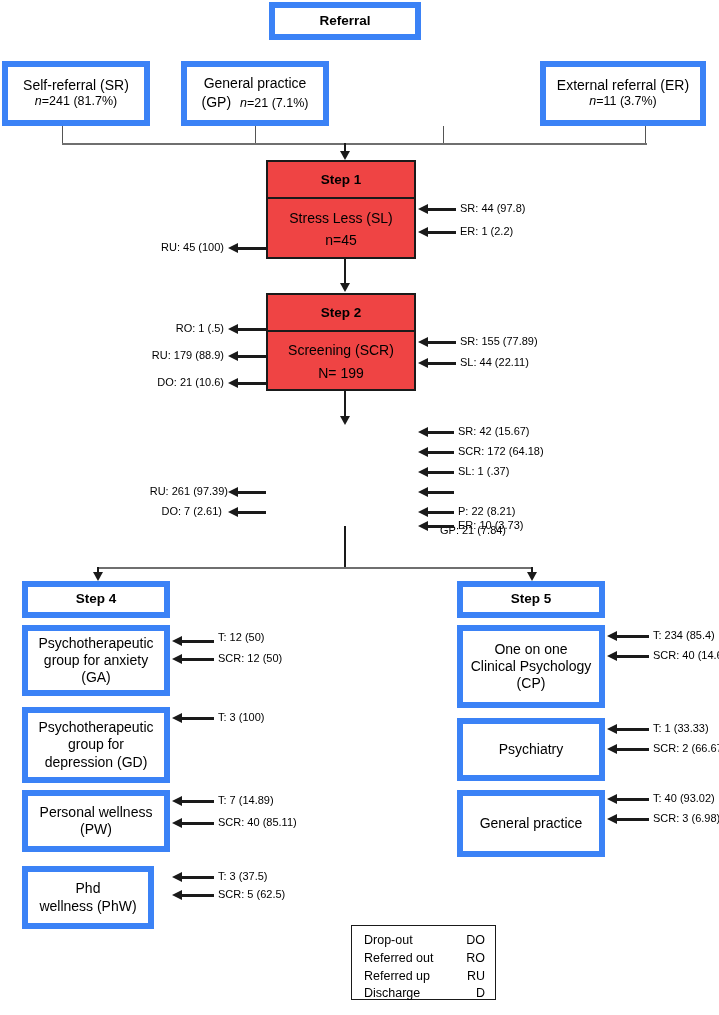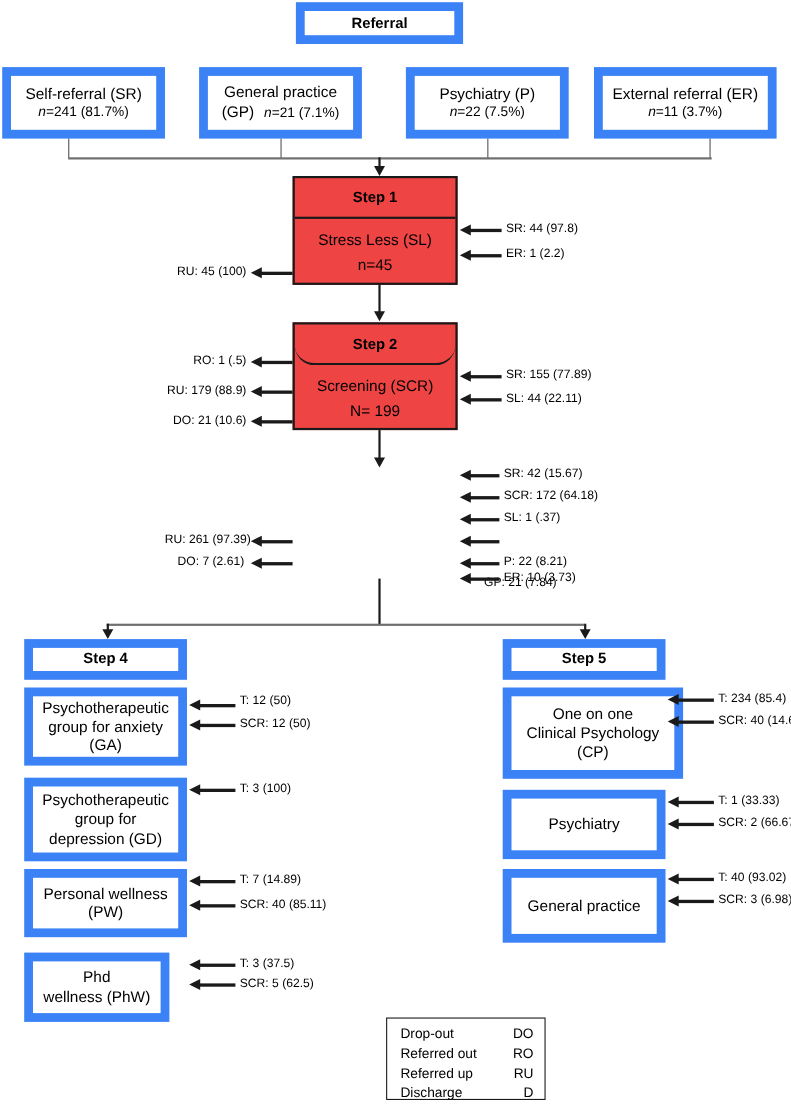--- a/index.html
+++ b/index.html
@@ -1,19 +1,19 @@
 <!DOCTYPE html>
 <html><head>
 <meta charset="utf-8">
 <style>
   html,body{margin:0;padding:0;background:#ffffff;}
   body{width:719px;height:1015px;position:relative;font-family:"Liberation Sans",sans-serif;color:#000;overflow:hidden;}
   #stage{position:absolute;left:0;top:0;width:719px;height:1015px;}
 
-  .box{position:absolute;border:8px solid #3b82f6;background:#fff;box-sizing:border-box;
+  .box{position:absolute;border:6px solid #3b82f6;background:#fff;box-sizing:border-box;
        display:flex;flex-direction:column;align-items:center;justify-content:center;text-align:right;}
   .box .line{display:block;line-height:1.22;}
 
   .hdr{font-weight:bold;font-size:13.5px;}
   .bodytxt{font-size:14px;}
   .small-n{font-size:12.5px;}
   .ital{font-style:italic;}
 
   
   .stepbox{position:absolute;border:2px solid #1a1a1a;background:#ef4444;box-sizing:border-box;display:flex;flex-direction:column;}
@@ -60,24 +60,20 @@
     <span class="line small-n"><i class="ital">n</i><span>=241 (81.7%)</span></span>
   </div>
 
   <div class="box" style="left:181px;top:61px;width:148px;height:65px;">
     <span class="line bodytxt">General practice</span>
     <span class="line">
       <span class="bodytxt">(GP)</span>&nbsp;&nbsp;<span class="small-n"><i class="ital">n</i><span>=21 (7.1%)</span></span>
     </span>
   </div>
 
-  <div class="box" style="left:369px;top:61px;width:148px;height:65px;">
-    <span class="line bodytxt">Psychiatry (P)</span>
-    <span class="line small-n"><i class="ital">n</i><span>=22 (7.5%)</span></span>
-  </div>
 
   <div class="box" style="left:540px;top:61px;width:166px;height:65px;">
     <span class="line bodytxt">External referral (ER)</span>
     <span class="line small-n"><i class="ital">n</i><span>=11 (3.7%)</span></span>
   </div>
 
   <div class="vline-thin" style="left:62px;top:126px;height:18px;"></div>
   <div class="vline-thin" style="left:255px;top:126px;height:18px;"></div>
   <div class="vline-thin" style="left:443px;top:126px;height:18px;"></div>
   <div class="vline-thin" style="left:645px;top:126px;height:18px;"></div>
@@ -107,21 +103,21 @@
   <div class="sidearrow" style="left:228px;top:243px;width:38px;">
     <span class="headL"></span>
       <span class="shaft" style="left:8px;right:0;"></span>
   </div>
   <div class="ann l" style="left:142px;top:242px;width:82px;">RU: 45 (100)</div>
 
   <div class="vline" style="left:344px;top:259px;height:25px;"></div>
   <div class="arrowdown" style="left:339.5px;top:283px;"></div>
 
   <div class="stepbox" style="left:266px;top:293px;width:150px;height:98px;">
-    <div class="caption" style="height:35px;border-radius:18px;">Step 2</div>
+    <div class="caption" style="height:35px;">Step 2</div>
     <div class="content">
       <span class="line">Screening (SCR)</span>
       <span class="line">N= 199</span>
     </div>
   </div>
 
   <div class="sidearrow" style="left:418px;top:337px;width:38px;">
     <span class="headL"></span>
       <span class="shaft" style="left:8px;right:0;"></span>
   </div>
@@ -259,21 +255,21 @@
   <div class="sidearrow" style="left:172px;top:890px;width:42px;">
     <span class="headL"></span>
       <span class="shaft" style="left:8px;right:0;"></span>
   </div>
   <div class="ann r" style="left:218px;top:889px;">SCR: 5 (62.5)</div>
 
   <div class="box" style="left:457px;top:581px;width:148px;height:37px;">
     <span class="line hdr">Step 5</span>
   </div>
 
-  <div class="box" style="left:457px;top:625px;width:164px;height:83px;">
+  <div class="box" style="left:457px;top:625px;width:148px;height:83px;">
     <span class="line bodytxt">One on one</span>
     <span class="line bodytxt">Clinical Psychology</span>
     <span class="line bodytxt">(CP)</span>
   </div>
   <div class="sidearrow" style="left:607px;top:631px;width:42px;">
     <span class="headL"></span>
       <span class="shaft" style="left:8px;right:0;"></span>
   </div>
   <div class="ann r" style="left:653px;top:630px;">T: 234 (85.4)</div>
   <div class="sidearrow" style="left:607px;top:651px;width:42px;">

